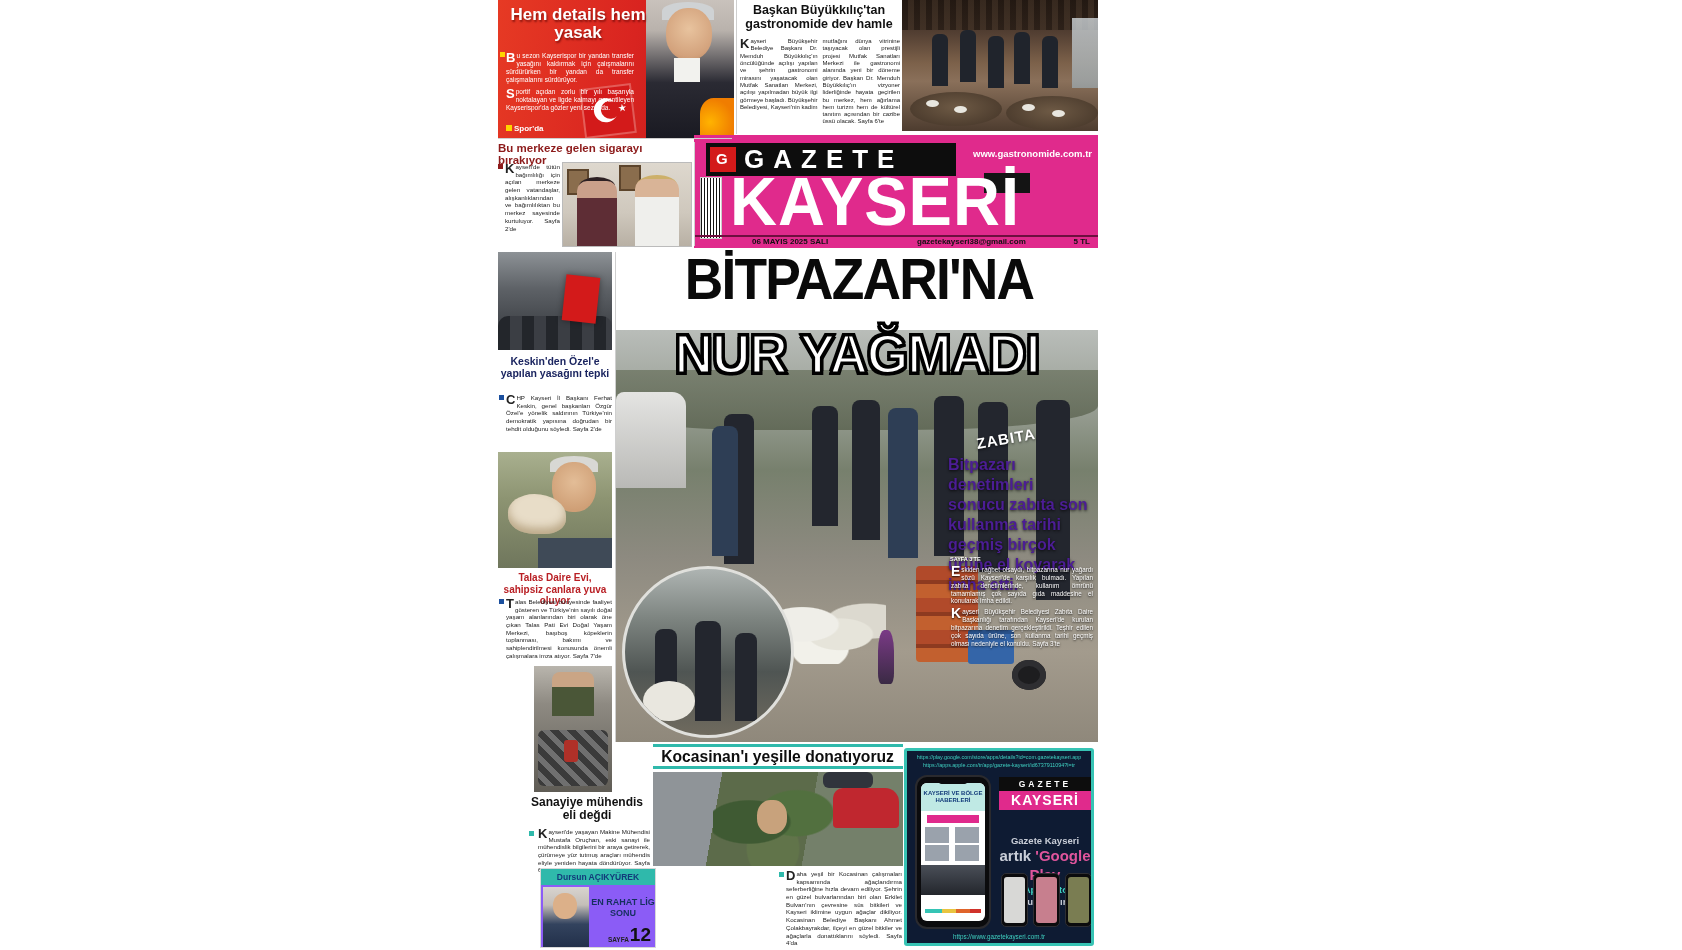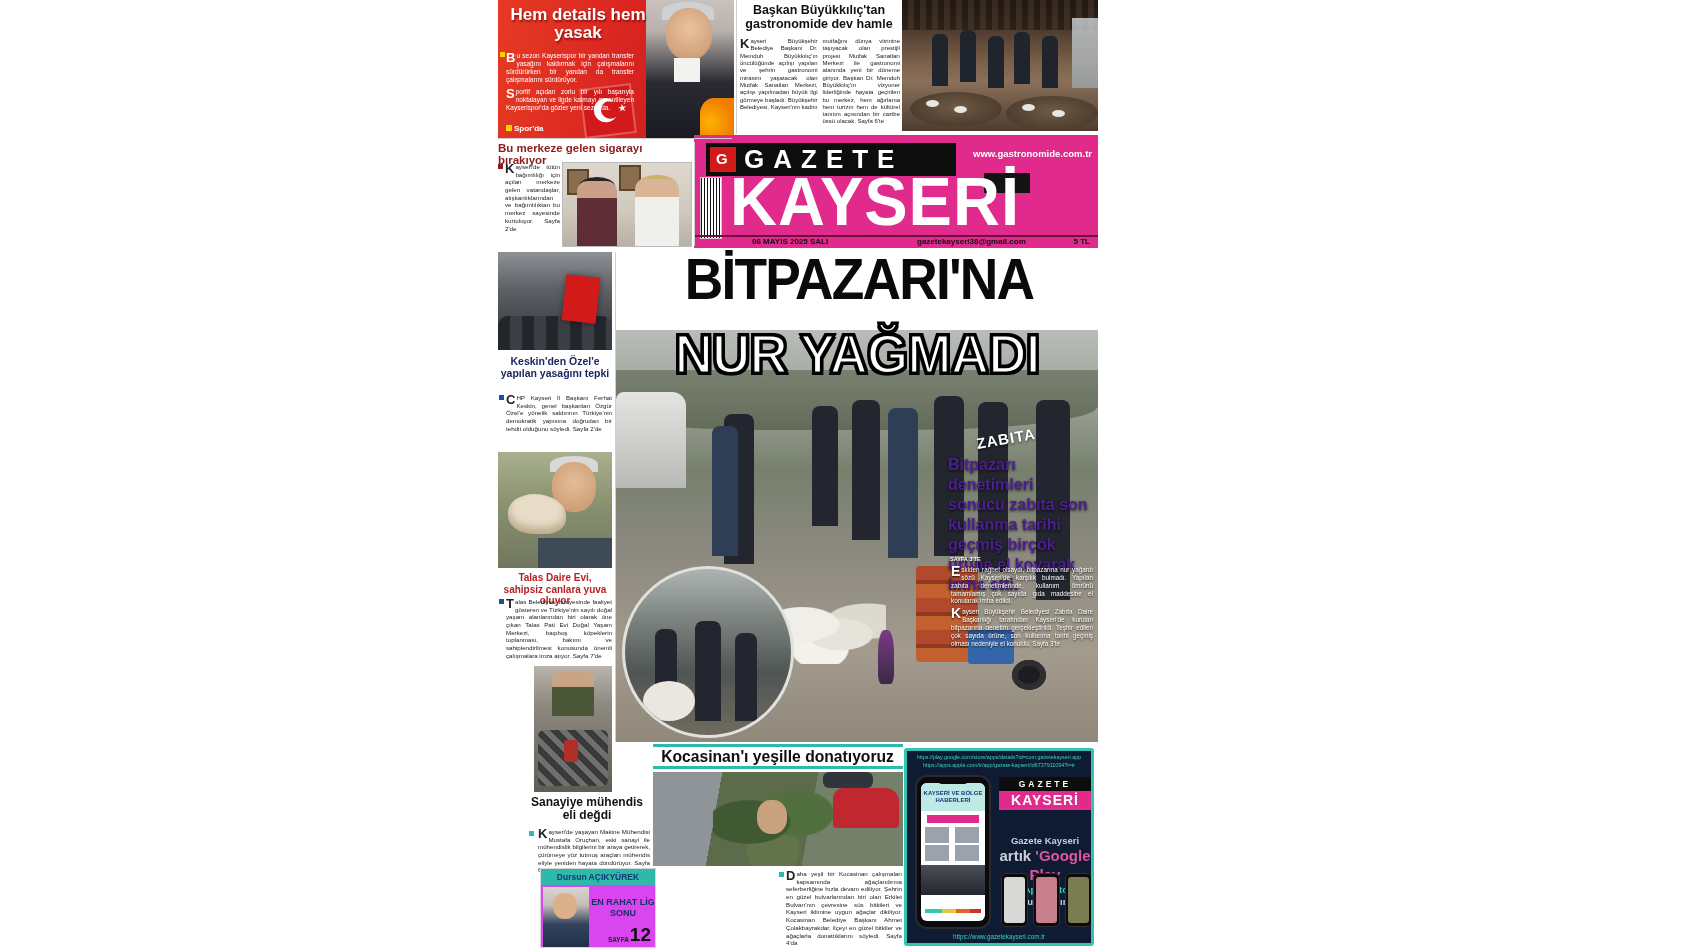--- a/index.html
+++ b/index.html
@@ -117,21 +117,21 @@
   .ep-engine { left:4px; bottom:6px; width:70px; height:56px; border-radius:6px;
     background:repeating-linear-gradient(45deg,#3a3a3a 0 6px, #6f6f6f 6px 12px); }
   .ep-red { left:30px; bottom:30px; width:14px; height:22px; background:#b03028; border-radius:3px; }
 
   
   .san-h { left:28px; top:796px; width:122px; text-align:center; font-size:12px; font-weight:900;
     color:#111; line-height:1.1; }
   .san-b { left:40px; top:828px; width:112px; }
 
   
-  .colbox { top:868px; width:116px; height:80px; background:#d946ef; border:1px solid #d8d8d8; }
+  .colbox { top:868px; width:116px; height:80px; background:#8b5cf6; border:1px solid #d8d8d8; }
   .colbox .bar { position:absolute; left:0; top:0; width:100%; height:16px; background:#2fb9ab;
     color:#123a7a; font-weight:900; font-size:8.5px; text-align:center; line-height:16px; }
   .colbox .cphoto { position:absolute; left:2px; top:18px; width:46px; height:60px;
     background:linear-gradient(180deg,#d8d4cf 0%, #c4beb8 30%, #33435e 62%, #22304a 100%); }
   .colbox .cface { position:absolute; left:12px; top:24px; width:24px; height:26px; border-radius:46%;
     background:#dcb089; }
   .colbox .ctitle { position:absolute; left:50px; top:28px; width:64px; text-align:center;
     color:#16305f; font-weight:900; font-size:9px; line-height:1.2; }
   .colbox .csayfa { position:absolute; right:26px; bottom:4px; font-size:6.5px; font-weight:700; color:#222; }
   .colbox .cnum { position:absolute; right:4px; bottom:1px; font-size:19px; font-weight:900; color:#111; }

